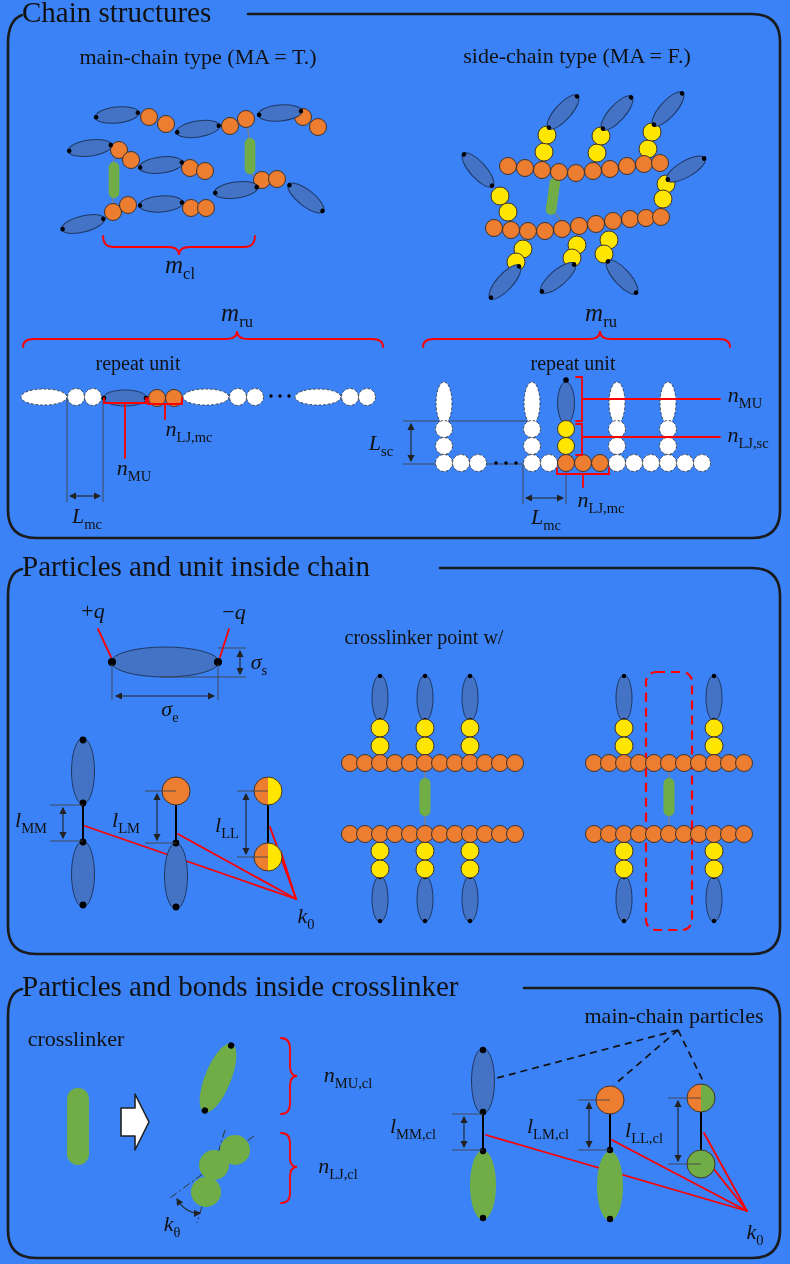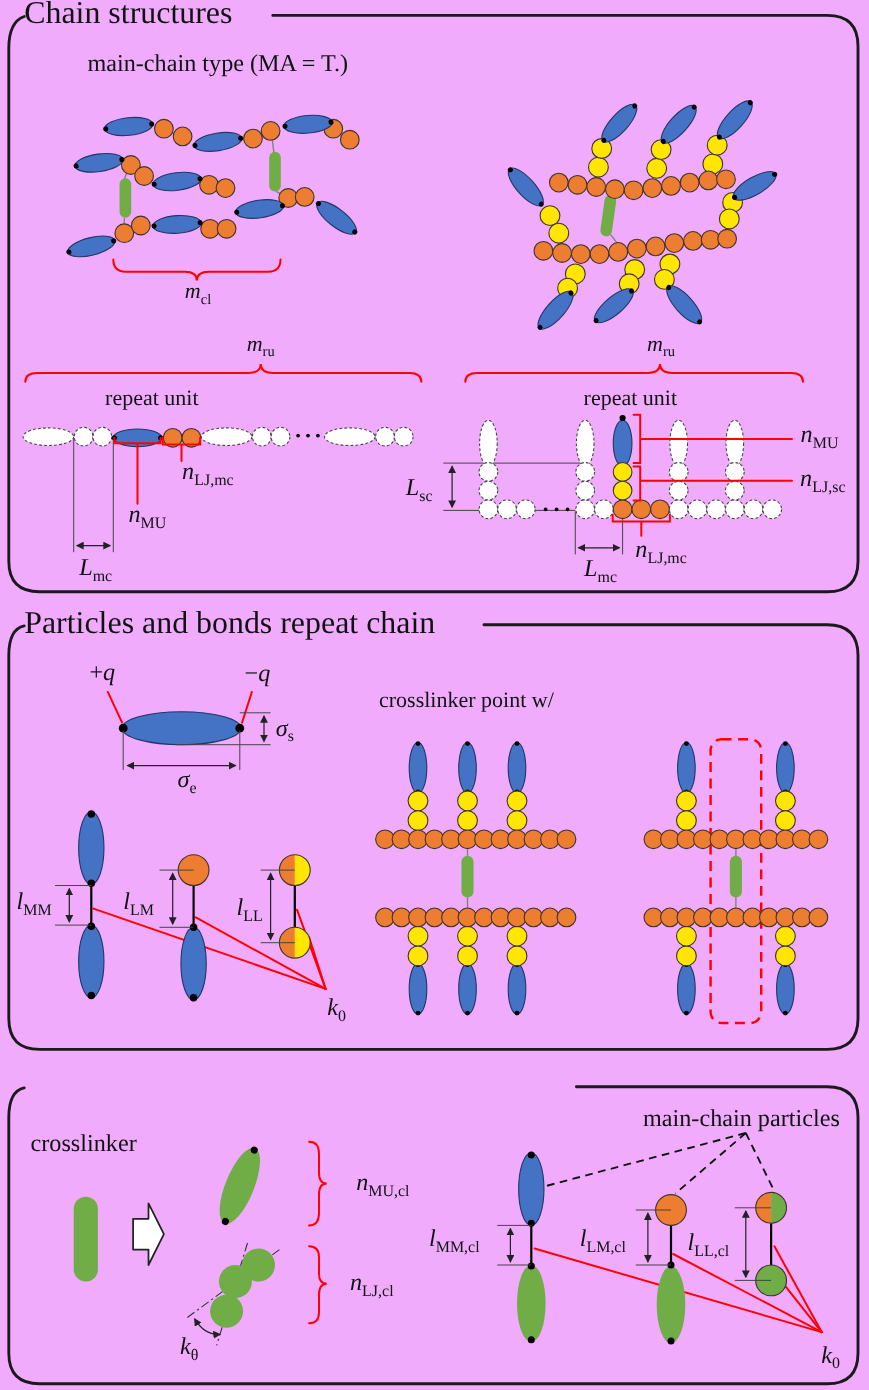--- a/index.html
+++ b/index.html
@@ -1,25 +1,25 @@
 <!DOCTYPE html>
 <html style="--c-blue: #4472C4; --c-orange: #ED7D31; --c-yellow: #FFE600; --c-green: #70AD47; --c-red: #FF0000;"><head>
 <meta charset="utf-8">
 <style>
   html,body{margin:0;padding:0;background:#fff}
-  .page{position:relative;width:790px;height:1264px;background:#f0abfc;overflow:hidden;
+  .page{position:relative;width:790px;height:1264px;background:#3b82f6;overflow:hidden;
         font-family:"Liberation Serif",serif;color:#111}
   .page svg{position:absolute;left:0;top:0}
   .lbl{position:absolute;transform:translate(-50%,-50%);white-space:nowrap;line-height:1.05;color:#111}
   .noc{transform:none}
   .ptitle{font-size:29px}
   .h1{font-size:22px}
   .h2block{font-size:20px;line-height:26px;text-align:right}
   .math{font-size:22px}
-  .math.big{font-size:20px}
+  .math.big{font-size:25px}
   .math i{font-style:italic}
   .math sub{font-size:66%}
   .ru{font-size:20px}
   
   .fb{fill:var(--c-blue,#4472C4);stroke:#1f3864;stroke-width:1}
   .fo{fill:var(--c-orange,#ED7D31);stroke:#41332a;stroke-width:1}
   .fy{fill:var(--c-yellow,#FFE600);stroke:#41332a;stroke-width:1}
   .fg{fill:var(--c-green,#70AD47);stroke:none}
   .fgo{fill:var(--c-green,#70AD47);stroke:#41332a;stroke-width:1}
   .gh{fill:#fff;stroke:#444;stroke-width:1;stroke-dasharray:2.5 2}
@@ -376,47 +376,49 @@
     <circle cx="701" cy="1098" r="14" fill="none" stroke="#41332a" stroke-width="1"></circle>
     <circle class="fgo" cx="701" cy="1164" r="14"></circle>
     <line class="thin" x1="668" y1="1098" x2="701" y2="1098"></line>
     <line class="thin" x1="668" y1="1164" x2="701" y2="1164"></line>
     <line class="meas" x1="678" y1="1101" x2="678" y2="1161" marker-start="url(#arr)" marker-end="url(#arr)"></line>
   </g>
 </svg>
 
   <div class="lbl noc ptitle" style="left:22px;top:-3px">Chain structures</div>
   <div class="lbl h1" style="left:198px;top:57px">main-chain type (MA = T.)</div>
+  <div class="lbl h1" style="left:577px;top:56px">side-chain type (MA = F.)</div>
   <div class="lbl math big" style="left:180px;top:267px"><i>m</i><sub>cl</sub></div>
   <div class="lbl math big" style="left:237px;top:315px"><i>m</i><sub>ru</sub></div>
   <div class="lbl math big" style="left:601px;top:315px"><i>m</i><sub>ru</sub></div>
   <div class="lbl ru" style="left:138px;top:363px">repeat unit</div>
   <div class="lbl ru" style="left:573px;top:363px">repeat unit</div>
   <div class="lbl math" style="left:134px;top:470px"><i>n</i><sub>MU</sub></div>
   <div class="lbl math" style="left:189px;top:431px"><i>n</i><sub>LJ,mc</sub></div>
   <div class="lbl math" style="left:87px;top:518px"><i>L</i><sub>mc</sub></div>
   <div class="lbl math" style="left:381px;top:445px"><i>L</i><sub>sc</sub></div>
   <div class="lbl math" style="left:745px;top:397px"><i>n</i><sub>MU</sub></div>
   <div class="lbl math" style="left:748px;top:437px"><i>n</i><sub>LJ,sc</sub></div>
   <div class="lbl math" style="left:601px;top:502px"><i>n</i><sub>LJ,mc</sub></div>
   <div class="lbl math" style="left:546px;top:519px"><i>L</i><sub>mc</sub></div>
 
-  <div class="lbl noc ptitle" style="left:22px;top:551px">Particles and bonds repeat chain</div>
+  <div class="lbl noc ptitle" style="left:22px;top:551px">Particles and unit inside chain</div>
   <div class="lbl math" style="left:93px;top:611px"><span>+</span><i>q</i></div>
   <div class="lbl math" style="left:234px;top:612px"><span>−</span><i>q</i></div>
   <div class="lbl math" style="left:259px;top:664px"><i>σ</i><sub>s</sub></div>
   <div class="lbl math" style="left:170px;top:711px"><i>σ</i><sub>e</sub></div>
   <div class="lbl math" style="left:31px;top:822px"><i>l</i><sub>MM</sub></div>
   <div class="lbl math" style="left:126px;top:822px"><i>l</i><sub>LM</sub></div>
   <div class="lbl math" style="left:227px;top:827px"><i>l</i><sub>LL</sub></div>
   <div class="lbl math" style="left:306px;top:918px"><i>k</i><sub>0</sub></div>
   <div class="lbl h2block" style="left:424px;top:637px">
     <div>crosslinker point w/</div>
   </div>
 
+  <div class="lbl noc ptitle" style="left:22px;top:971px">Particles and bonds inside crosslinker</div>
   <div class="lbl h1" style="left:76px;top:1039px">crosslinker</div>
   <div class="lbl h1" style="left:674px;top:1016px">main-chain particles</div>
   <div class="lbl math" style="left:348px;top:1077px"><i>n</i><sub>MU,cl</sub></div>
   <div class="lbl math" style="left:338px;top:1168px"><i>n</i><sub>LJ,cl</sub></div>
   <div class="lbl math" style="left:172px;top:1226px"><i>k</i><sub>θ</sub></div>
   <div class="lbl math" style="left:413px;top:1128px"><i>l</i><sub>MM,cl</sub></div>
   <div class="lbl math" style="left:548px;top:1128px"><i>l</i><sub>LM,cl</sub></div>
   <div class="lbl math" style="left:644px;top:1132px"><i>l</i><sub>LL,cl</sub></div>
   <div class="lbl math" style="left:755px;top:1234px"><i>k</i><sub>0</sub></div>
 

